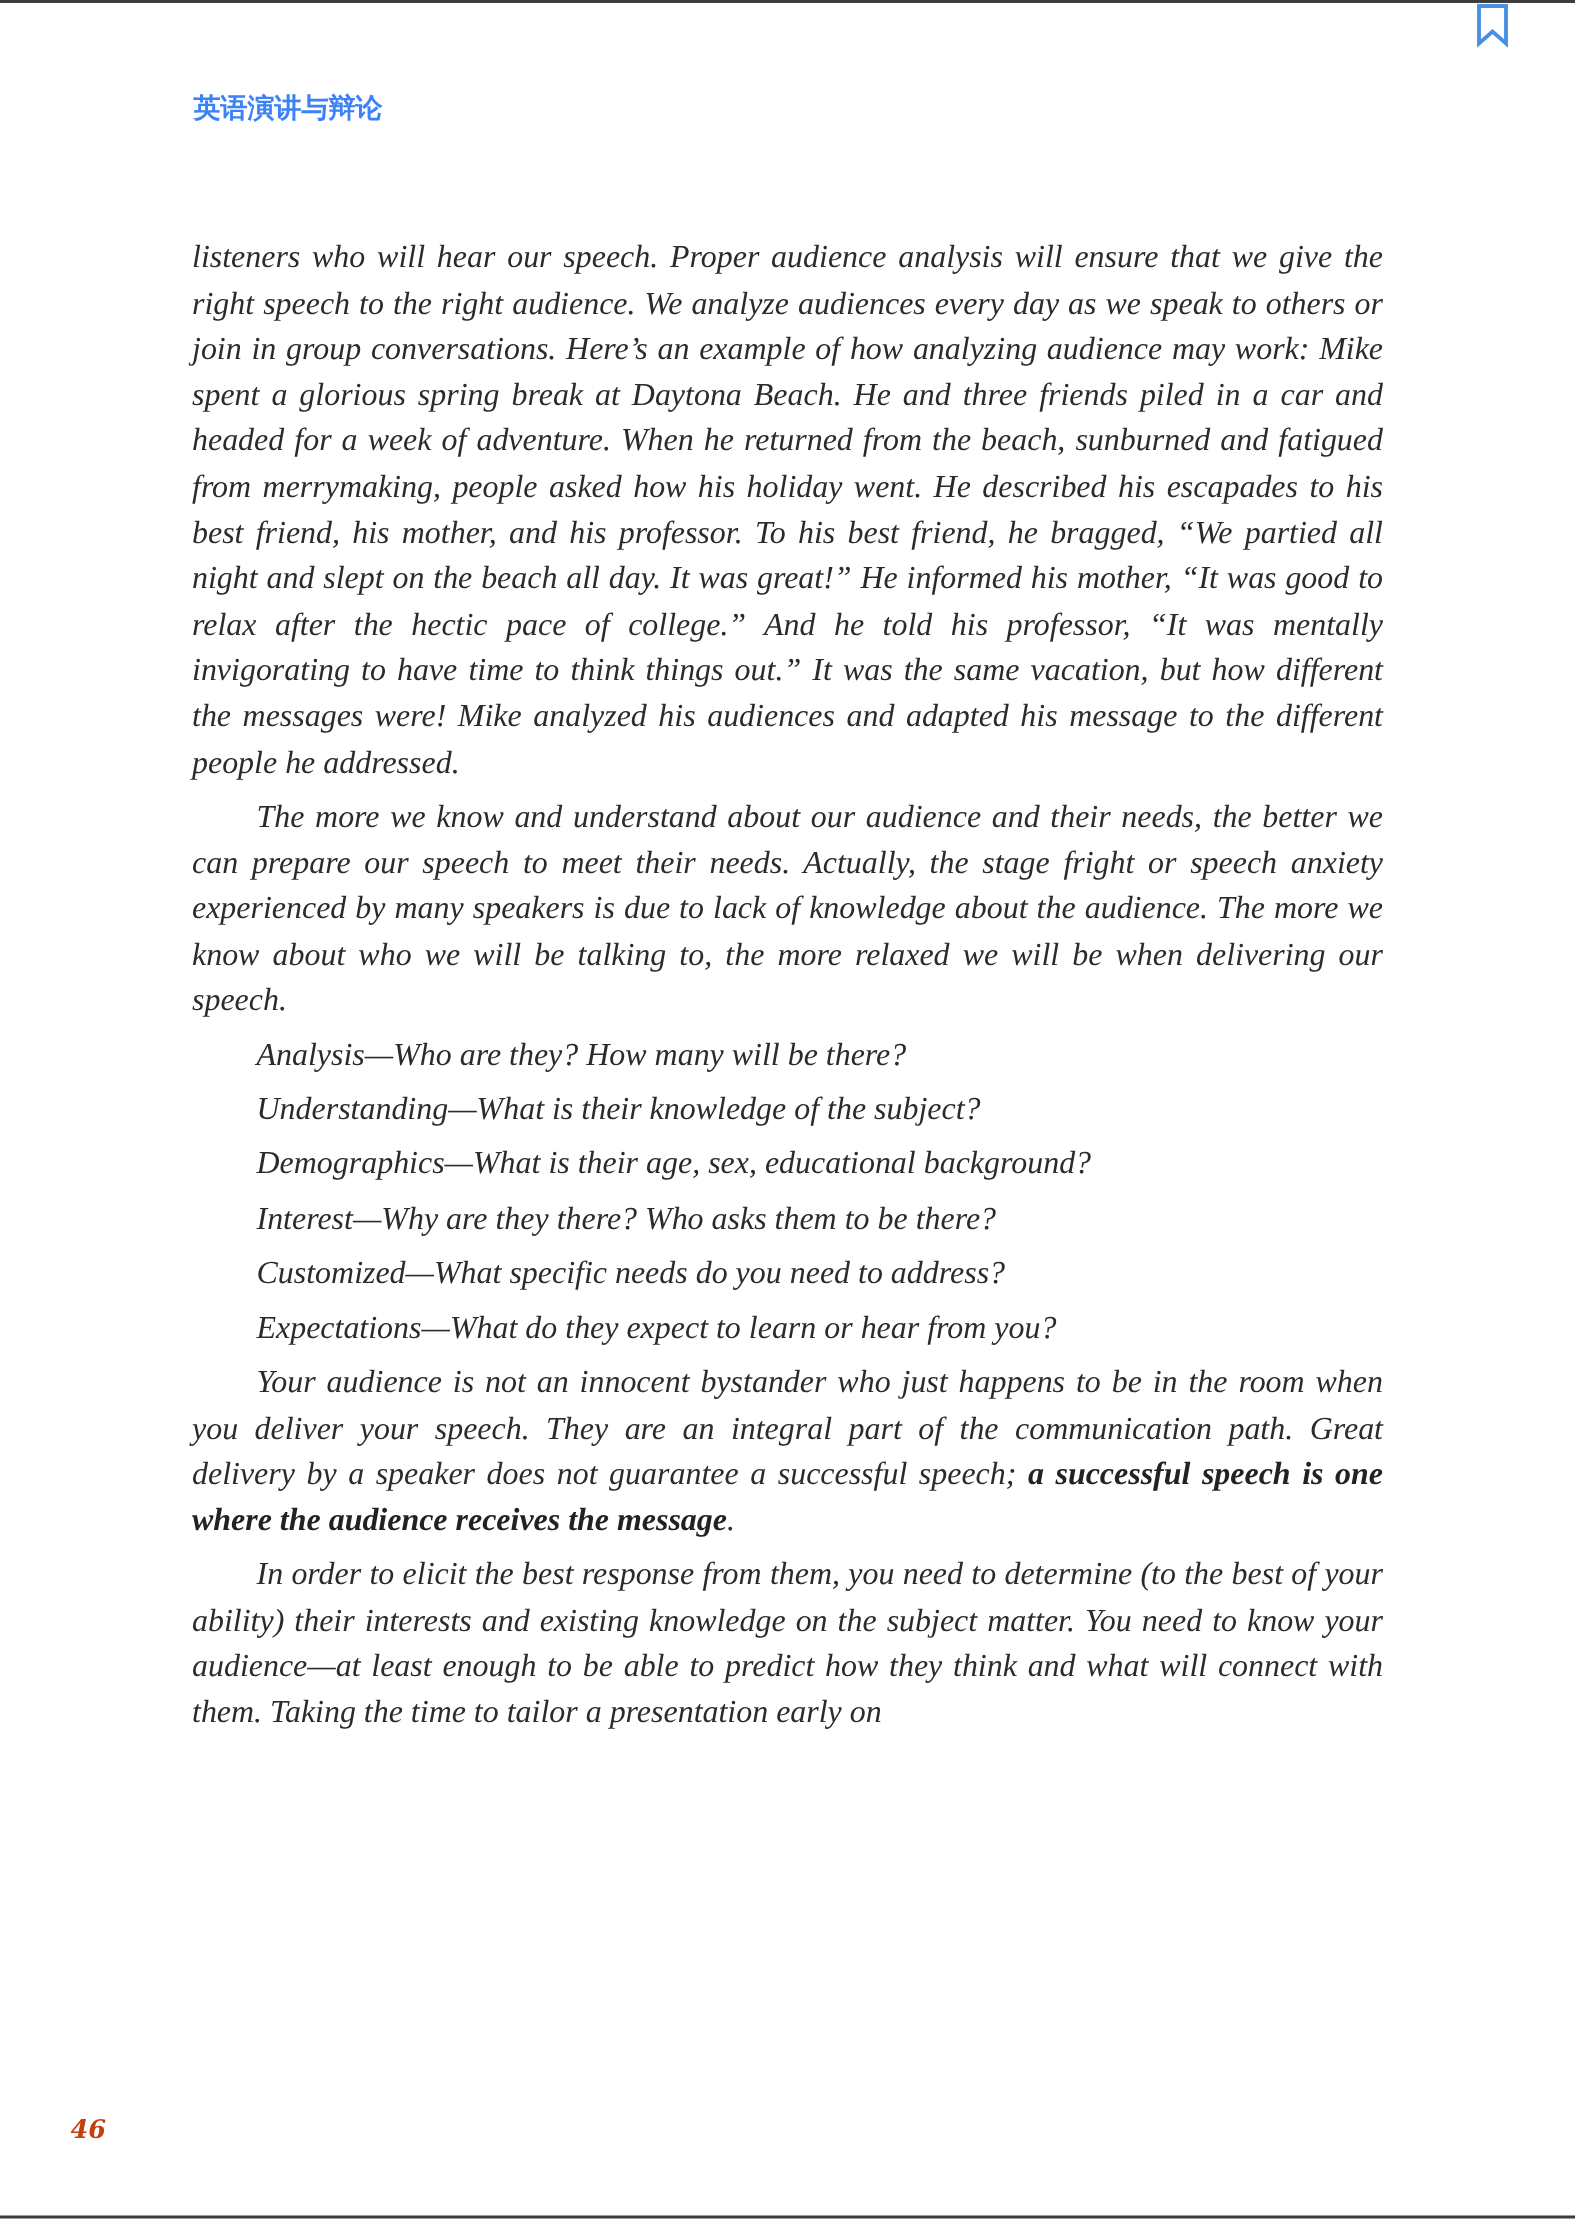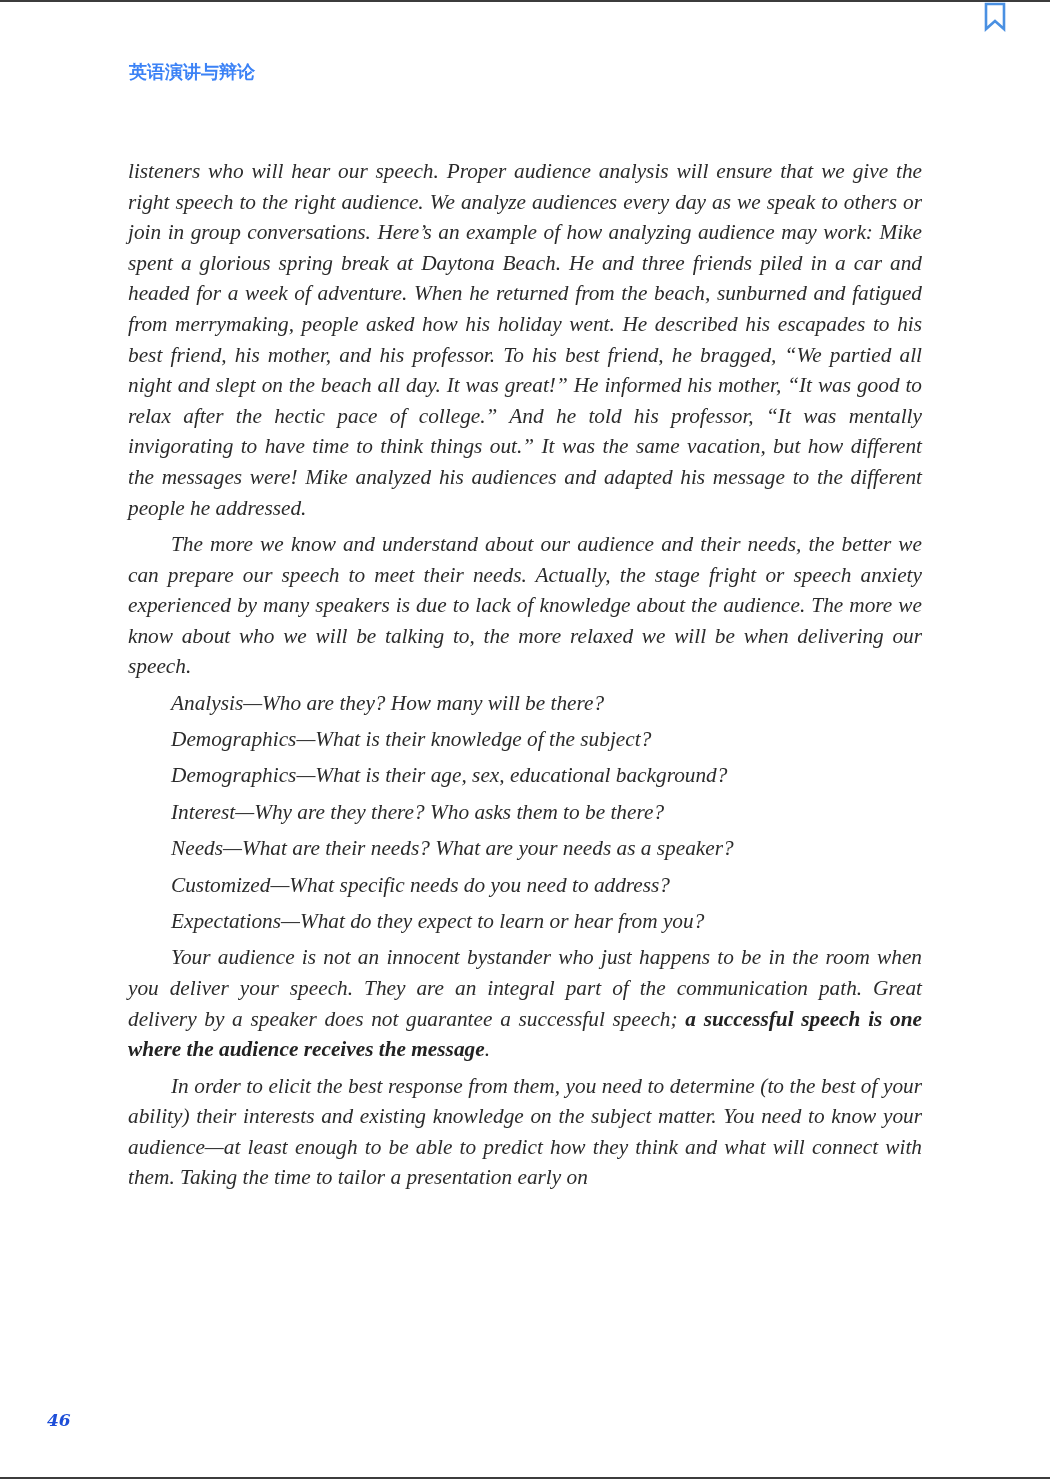--- a/index.html
+++ b/index.html
@@ -50,44 +50,43 @@
       padding-left: 43px;
       text-align: left;
     }
     .body-text strong { font-weight: bold; color: #222; }
     .page-number {
       position: absolute; left: 47px; top: 1410px;
       font-family: "DejaVu Serif", serif;
       font-style: italic;
       font-weight: bold;
       font-size: 17px;
-      color: #1d4ed8;
+      color: #c2410c;
     }
   </style>
 </head>
 <body>
 
 <div class="top-rule"></div>
 
 <div class="bookmark">
   <svg width="24" height="30" viewBox="0 0 24 30">
     <path d="M3 2 H21 V27 L12 19 L3 27 Z" fill="none" stroke="#4a90e2" stroke-width="2.6" stroke-linejoin="miter"></path>
   </svg>
 </div>
 
 <div class="running-head">英语演讲与辩论</div>
 
 <div class="body-text">
   <p>listeners who will hear our speech. Proper audience analysis will ensure that we give the right speech to the right audience. We analyze audiences every day as we speak to others or join in group conversations. Here’s an example of how analyzing audience may work: Mike spent a glorious spring break at Daytona Beach. He and three friends piled in a car and headed for a week of adventure. When he returned from the beach, sunburned and fatigued from merrymaking, people asked how his holiday went. He described his escapades to his best friend, his mother, and his professor. To his best friend, he bragged, “We partied all night and slept on the beach all day. It was great!” He informed his mother, “It was good to relax after the hectic pace of college.” And he told his professor, “It was mentally invigorating to have time to think things out.” It was the same vacation, but how different the messages were! Mike analyzed his audiences and adapted his message to the different people he addressed.</p>
   <p class="indent">The more we know and understand about our audience and their needs, the better we can prepare our speech to meet their needs. Actually, the stage fright or speech anxiety experienced by many speakers is due to lack of knowledge about the audience. The more we know about who we will be talking to, the more relaxed we will be when delivering our speech.</p>
   <p class="list-line">Analysis—Who are they? How many will be there?</p>
-  <p class="list-line">Demographics—What is their knowledge of the subject?</p>
+  <p class="list-line">Understanding—What is their knowledge of the subject?</p>
   <p class="list-line">Demographics—What is their age, sex, educational background?</p>
   <p class="list-line">Interest—Why are they there? Who asks them to be there?</p>
-  <p class="list-line">Needs—What are their needs? What are your needs as a speaker?</p>
   <p class="list-line">Customized—What specific needs do you need to address?</p>
   <p class="list-line">Expectations—What do they expect to learn or hear from you?</p>
   <p class="indent"><span>Your audience is not an innocent bystander who just happens to be in the room when you deliver your speech. They are an integral part of the communication path. Great delivery by a speaker does not guarantee a successful speech; </span><strong>a successful speech is one where the audience receives the message</strong><span>.</span></p>
   <p class="indent">In order to elicit the best response from them, you need to determine (to the best of your ability) their interests and existing knowledge on the subject matter. You need to know your audience—at least enough to be able to predict how they think and what will connect with them. Taking the time to tailor a presentation early on</p>
 </div>
 
 <div class="page-number">46</div>
 
 <div class="bottom-rule"></div>
 

